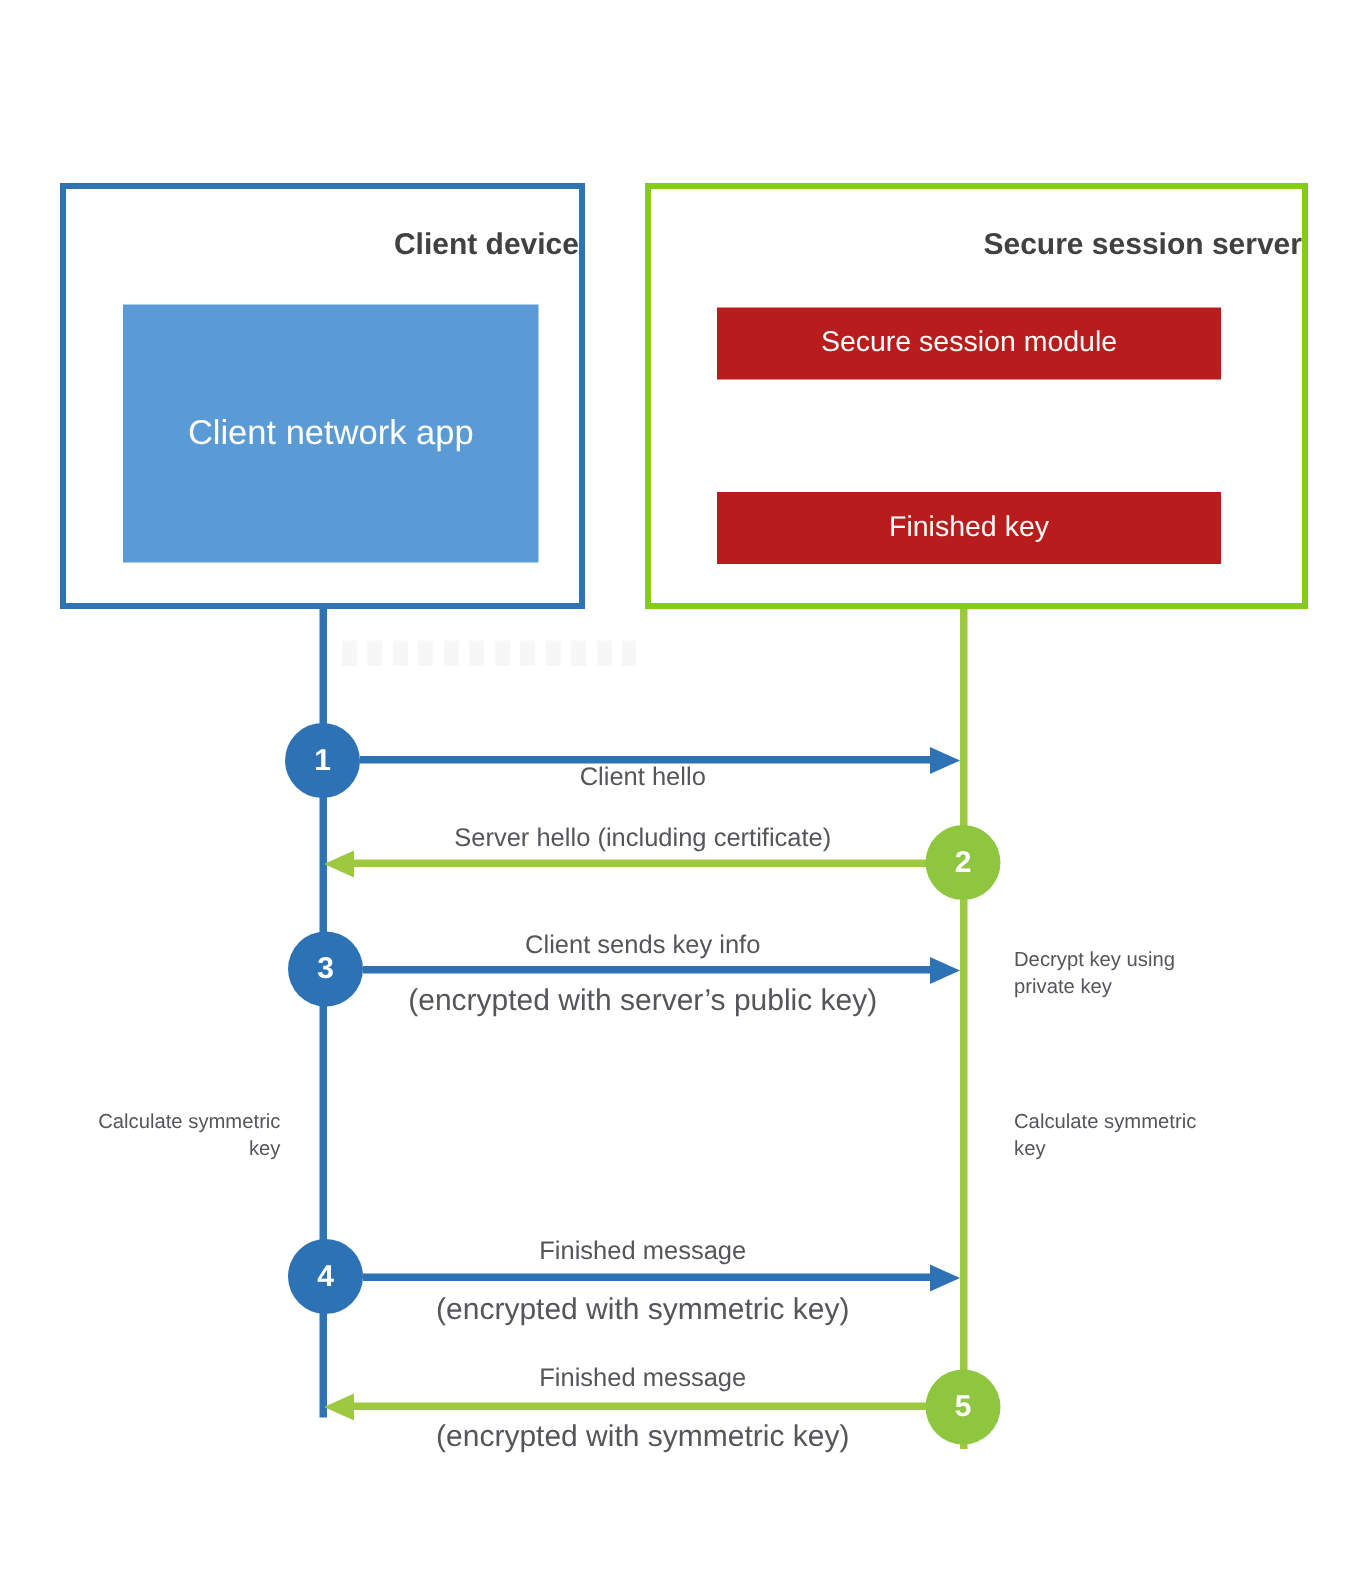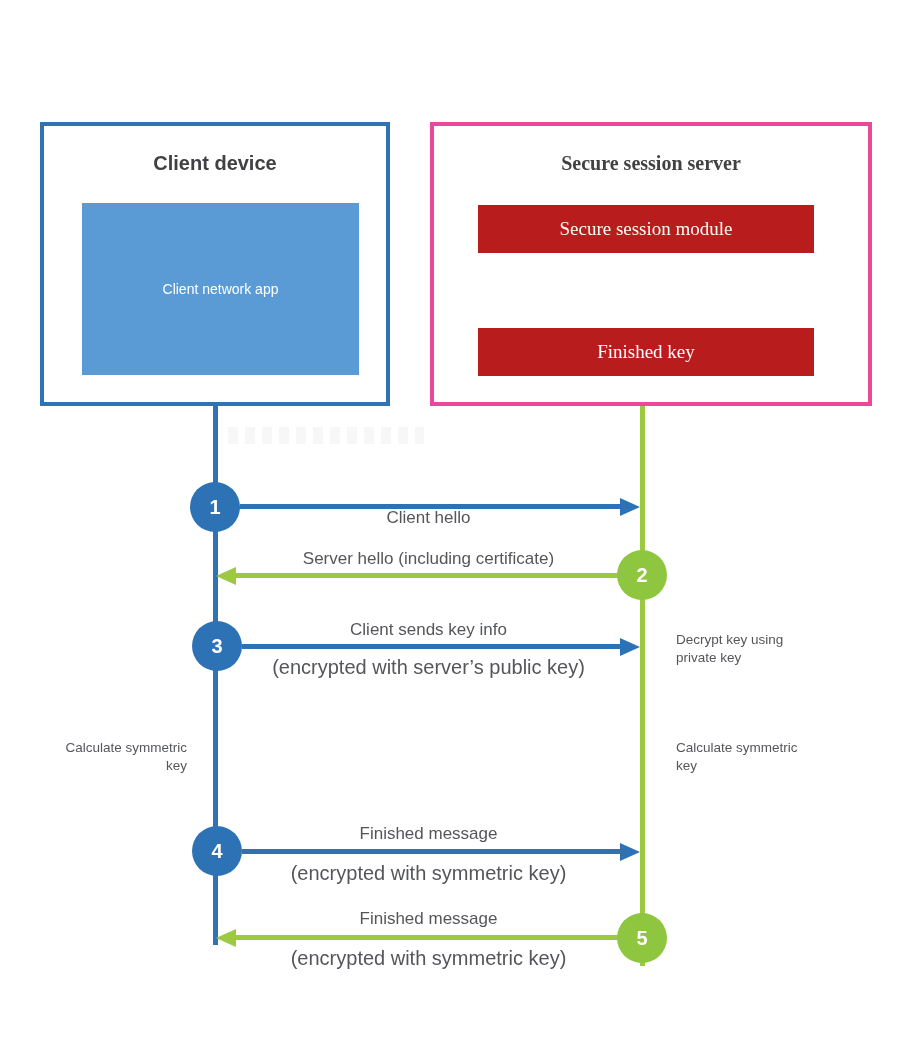--- a/index.html
+++ b/index.html
@@ -7,28 +7,28 @@
     position:relative;width:900px;height:1058px;background:#ffffff;overflow:hidden;
     font-family:"Liberation Sans","DejaVu Sans",sans-serif;
   }
   .page-title{
     position:absolute;left:36px;top:30px;font-size:28px;font-weight:300;
     color:#636466;letter-spacing:0.5px;
   }
   
   .entity-box{position:absolute;top:122px;height:284px;background:#ffffff;box-sizing:border-box;}
   .client-box{left:40px;width:350px;border:4px solid #2e74b5;}
-  .server-box{left:430px;width:442px;border:4px solid #ec4899;font-family:Liberation Serif, serif;}
+  .server-box{left:430px;width:442px;border:4px solid #84cc16;}
   .box-title{
-    position:absolute;left:0;right:0;top:26px;text-align:center;
+    position:absolute;left:0;right:0;top:26px;text-align:right;
     font-size:20px;font-weight:700;color:#414042;
   }
   .client-app{
     position:absolute;left:38px;top:77px;width:277px;height:172px;background:#5b9bd5;
-    color:#ffffff;font-size:14px;display:flex;align-items:center;justify-content:center;
+    color:#ffffff;font-size:23px;display:flex;align-items:center;justify-content:center;
     text-align:center;line-height:1.45;padding:0 40px;box-sizing:border-box;
   }
   .module-bar{
     position:absolute;left:44px;width:336px;height:48px;background:#b91c1c;
     color:#fdfdfb;font-size:19px;display:flex;align-items:center;justify-content:center;
   }
   .bar-0{top:79px;}.bar-1{top:140px;}.bar-2{top:202px;}
   
   .lifeline{position:absolute;width:5px;}
   .lifeline-blue{left:213px;top:406px;height:539px;background:#2e74b5;}

